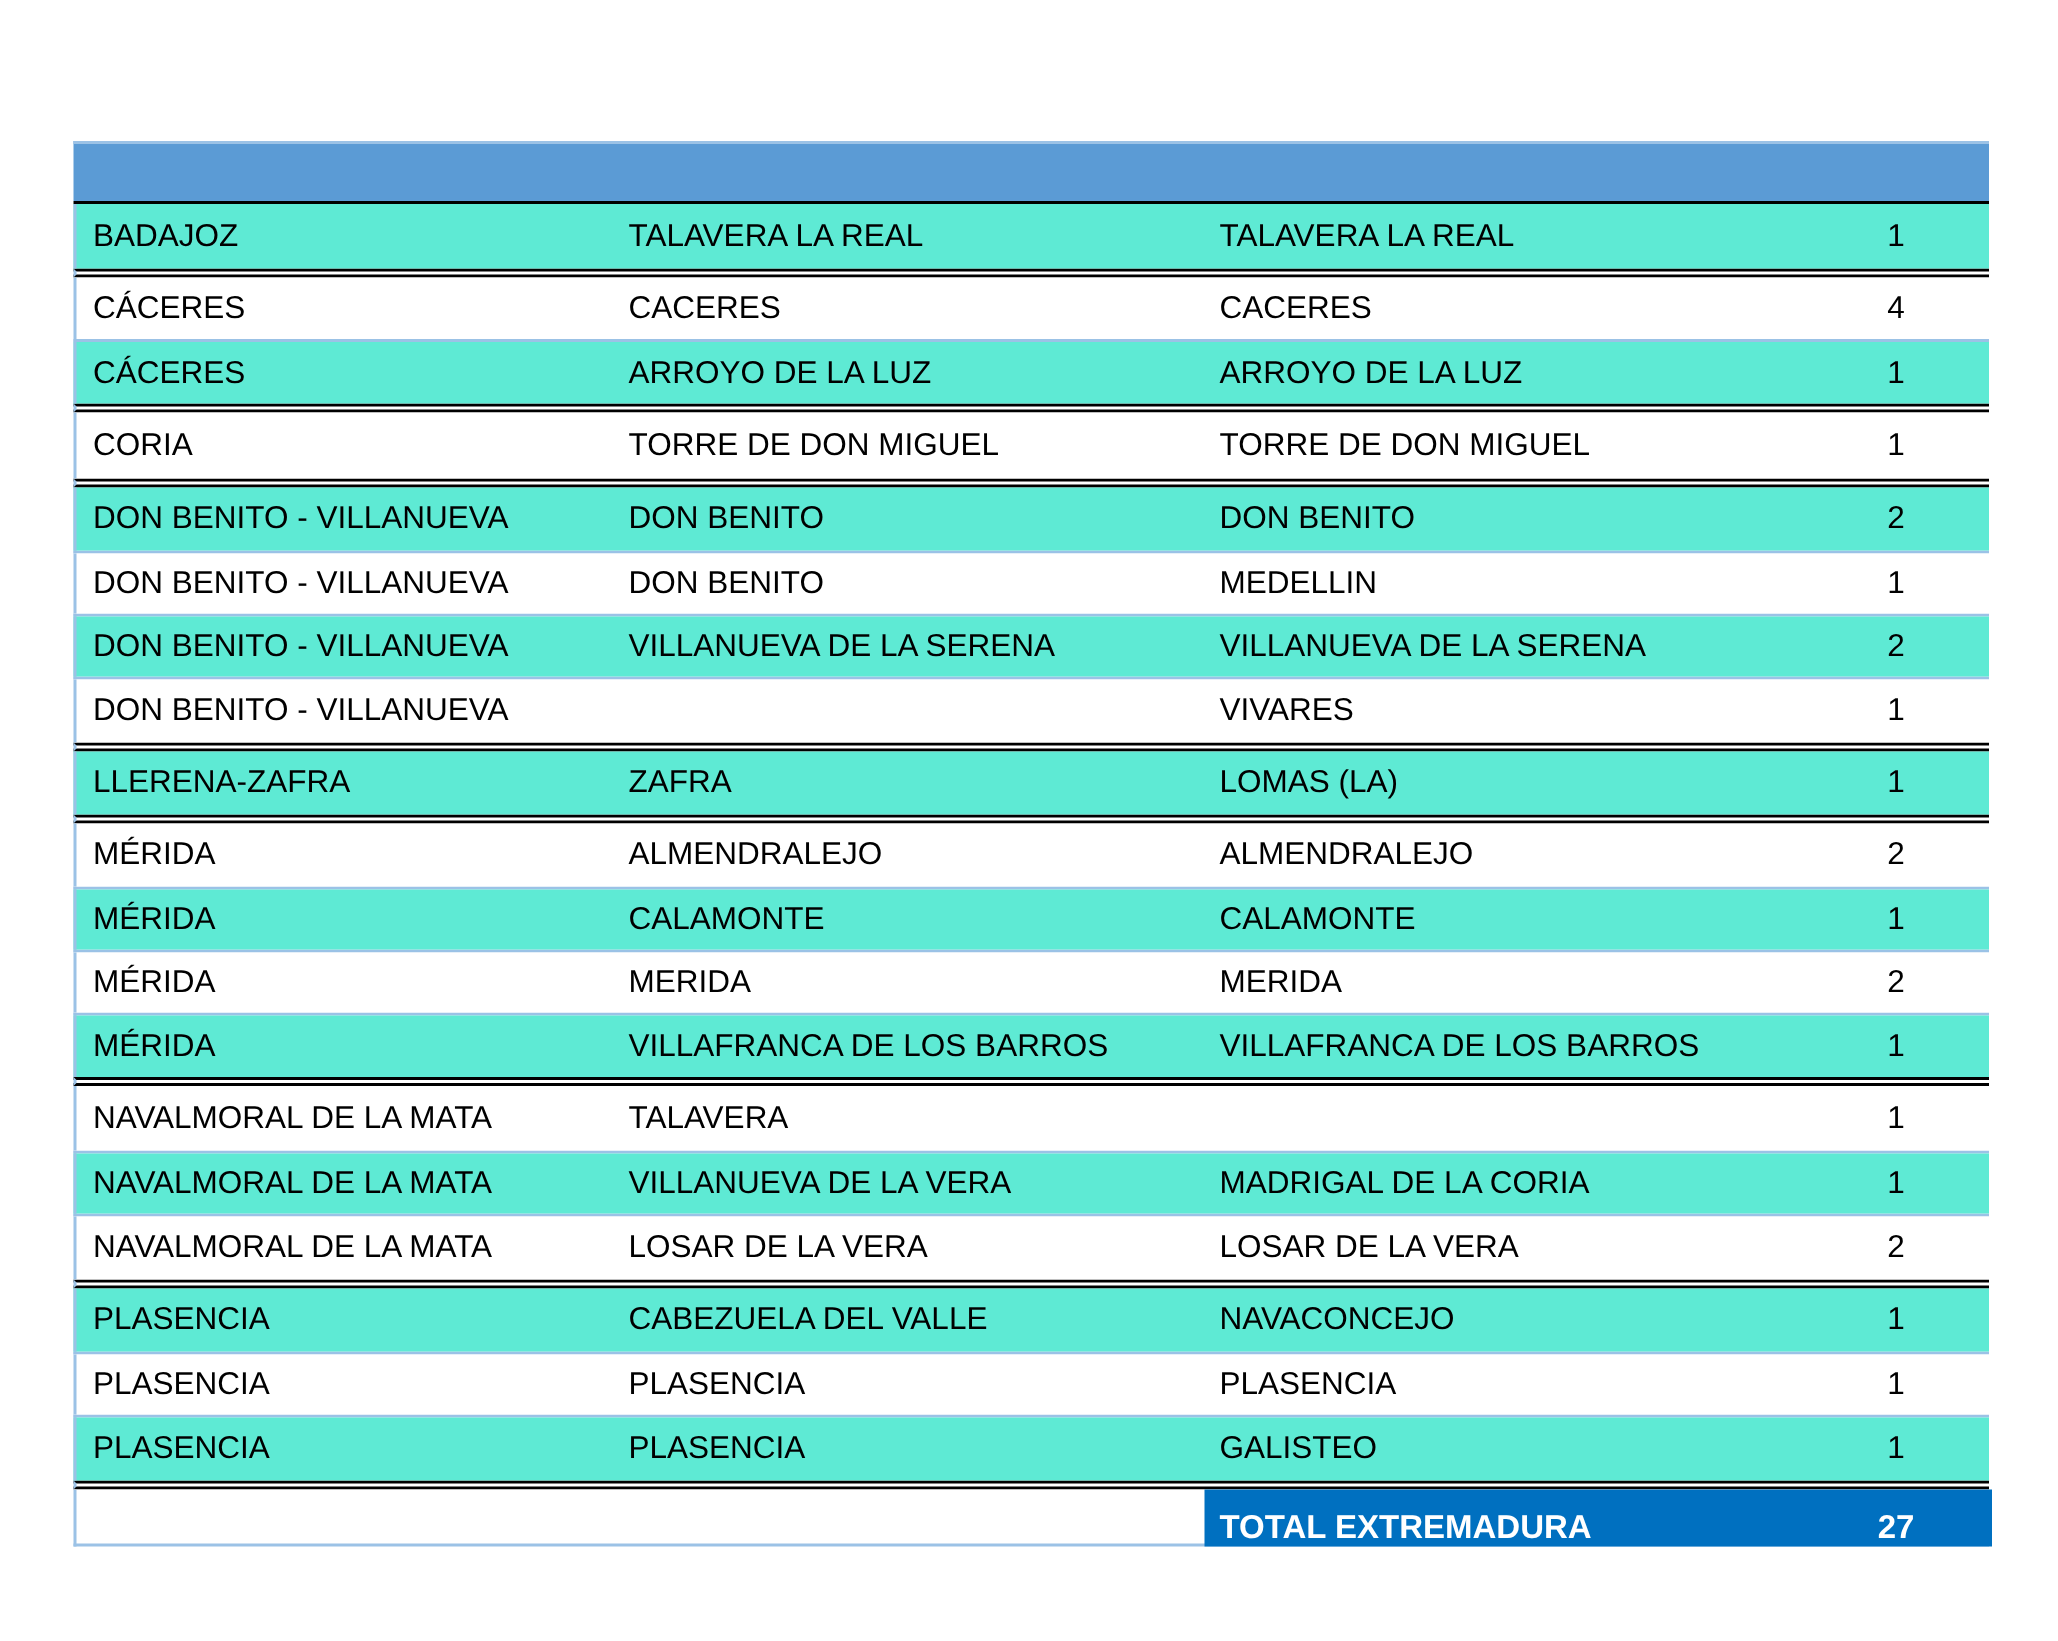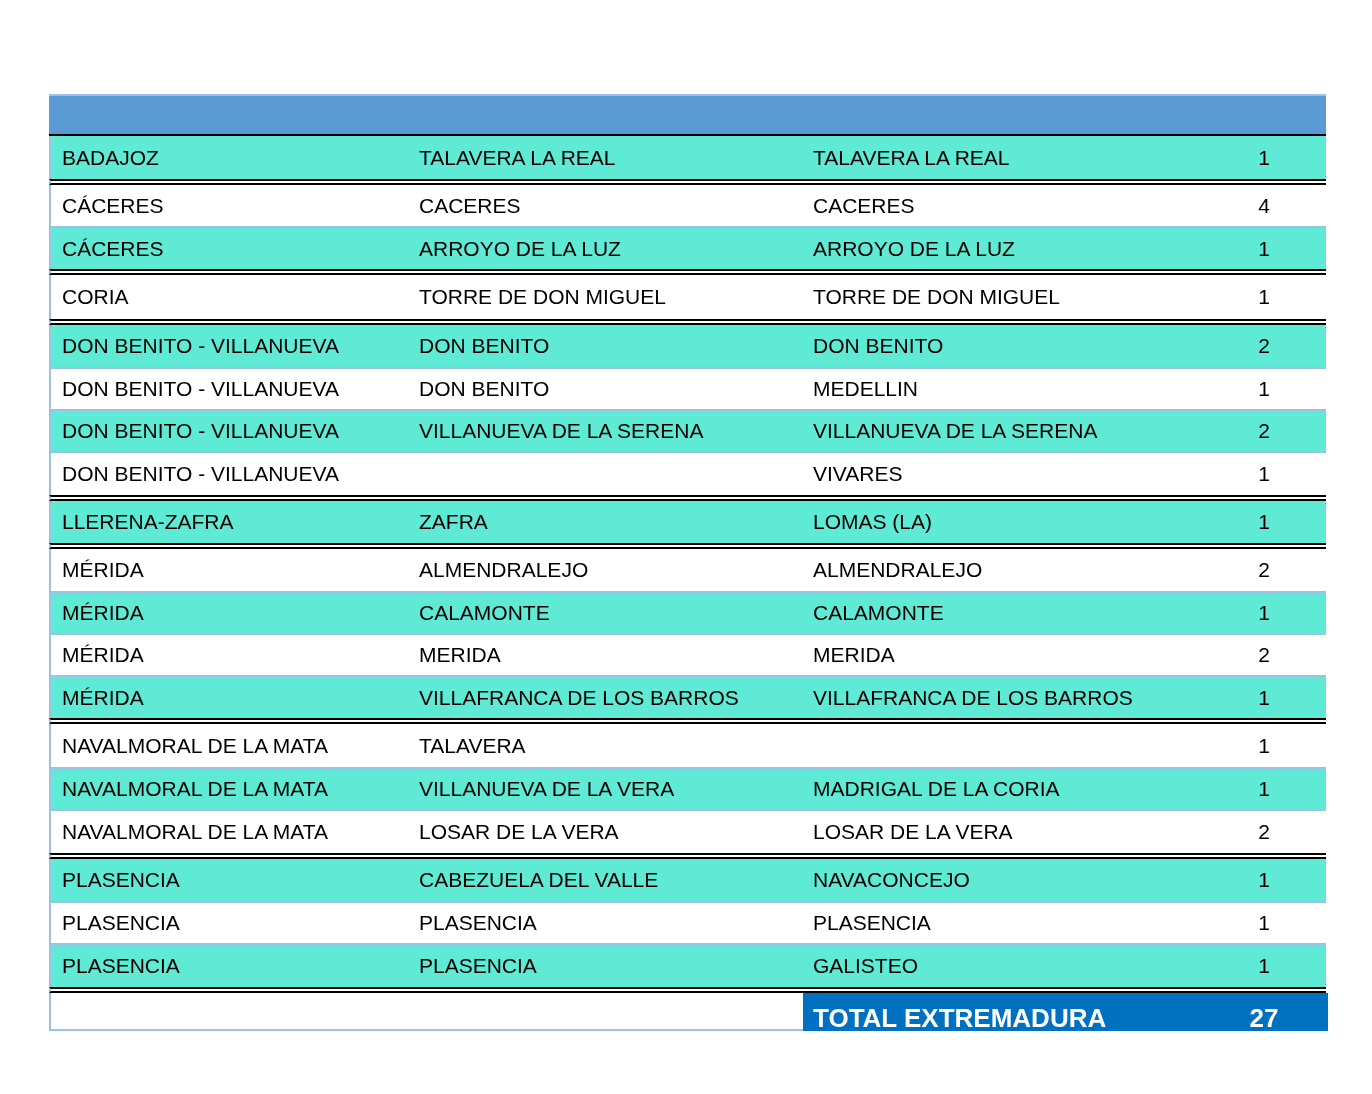--- a/index.html
+++ b/index.html
@@ -82,21 +82,21 @@
     .total-cell {
       position: absolute;
       left: 752px;
       top: 0;
       width: 525px;
       height: 38px;
       background: #0070C0;
       color: #ffffff;
       font-weight: bold;
     }
-    .total-cell .cell { font-size: 26px; padding-top: 12px; box-sizing: border-box; }
+    .total-cell .cell { font-size: 22px; padding-top: 12px; box-sizing: border-box; }
     .total-label { left: 10px; }
     .total-value { left: 411px; width: 100px; justify-content: center; }
   </style>
 </head>
 <body>
 
 <div class="table">
 
   <div class="row header">
     <div class="cell c-area">Área</div>

